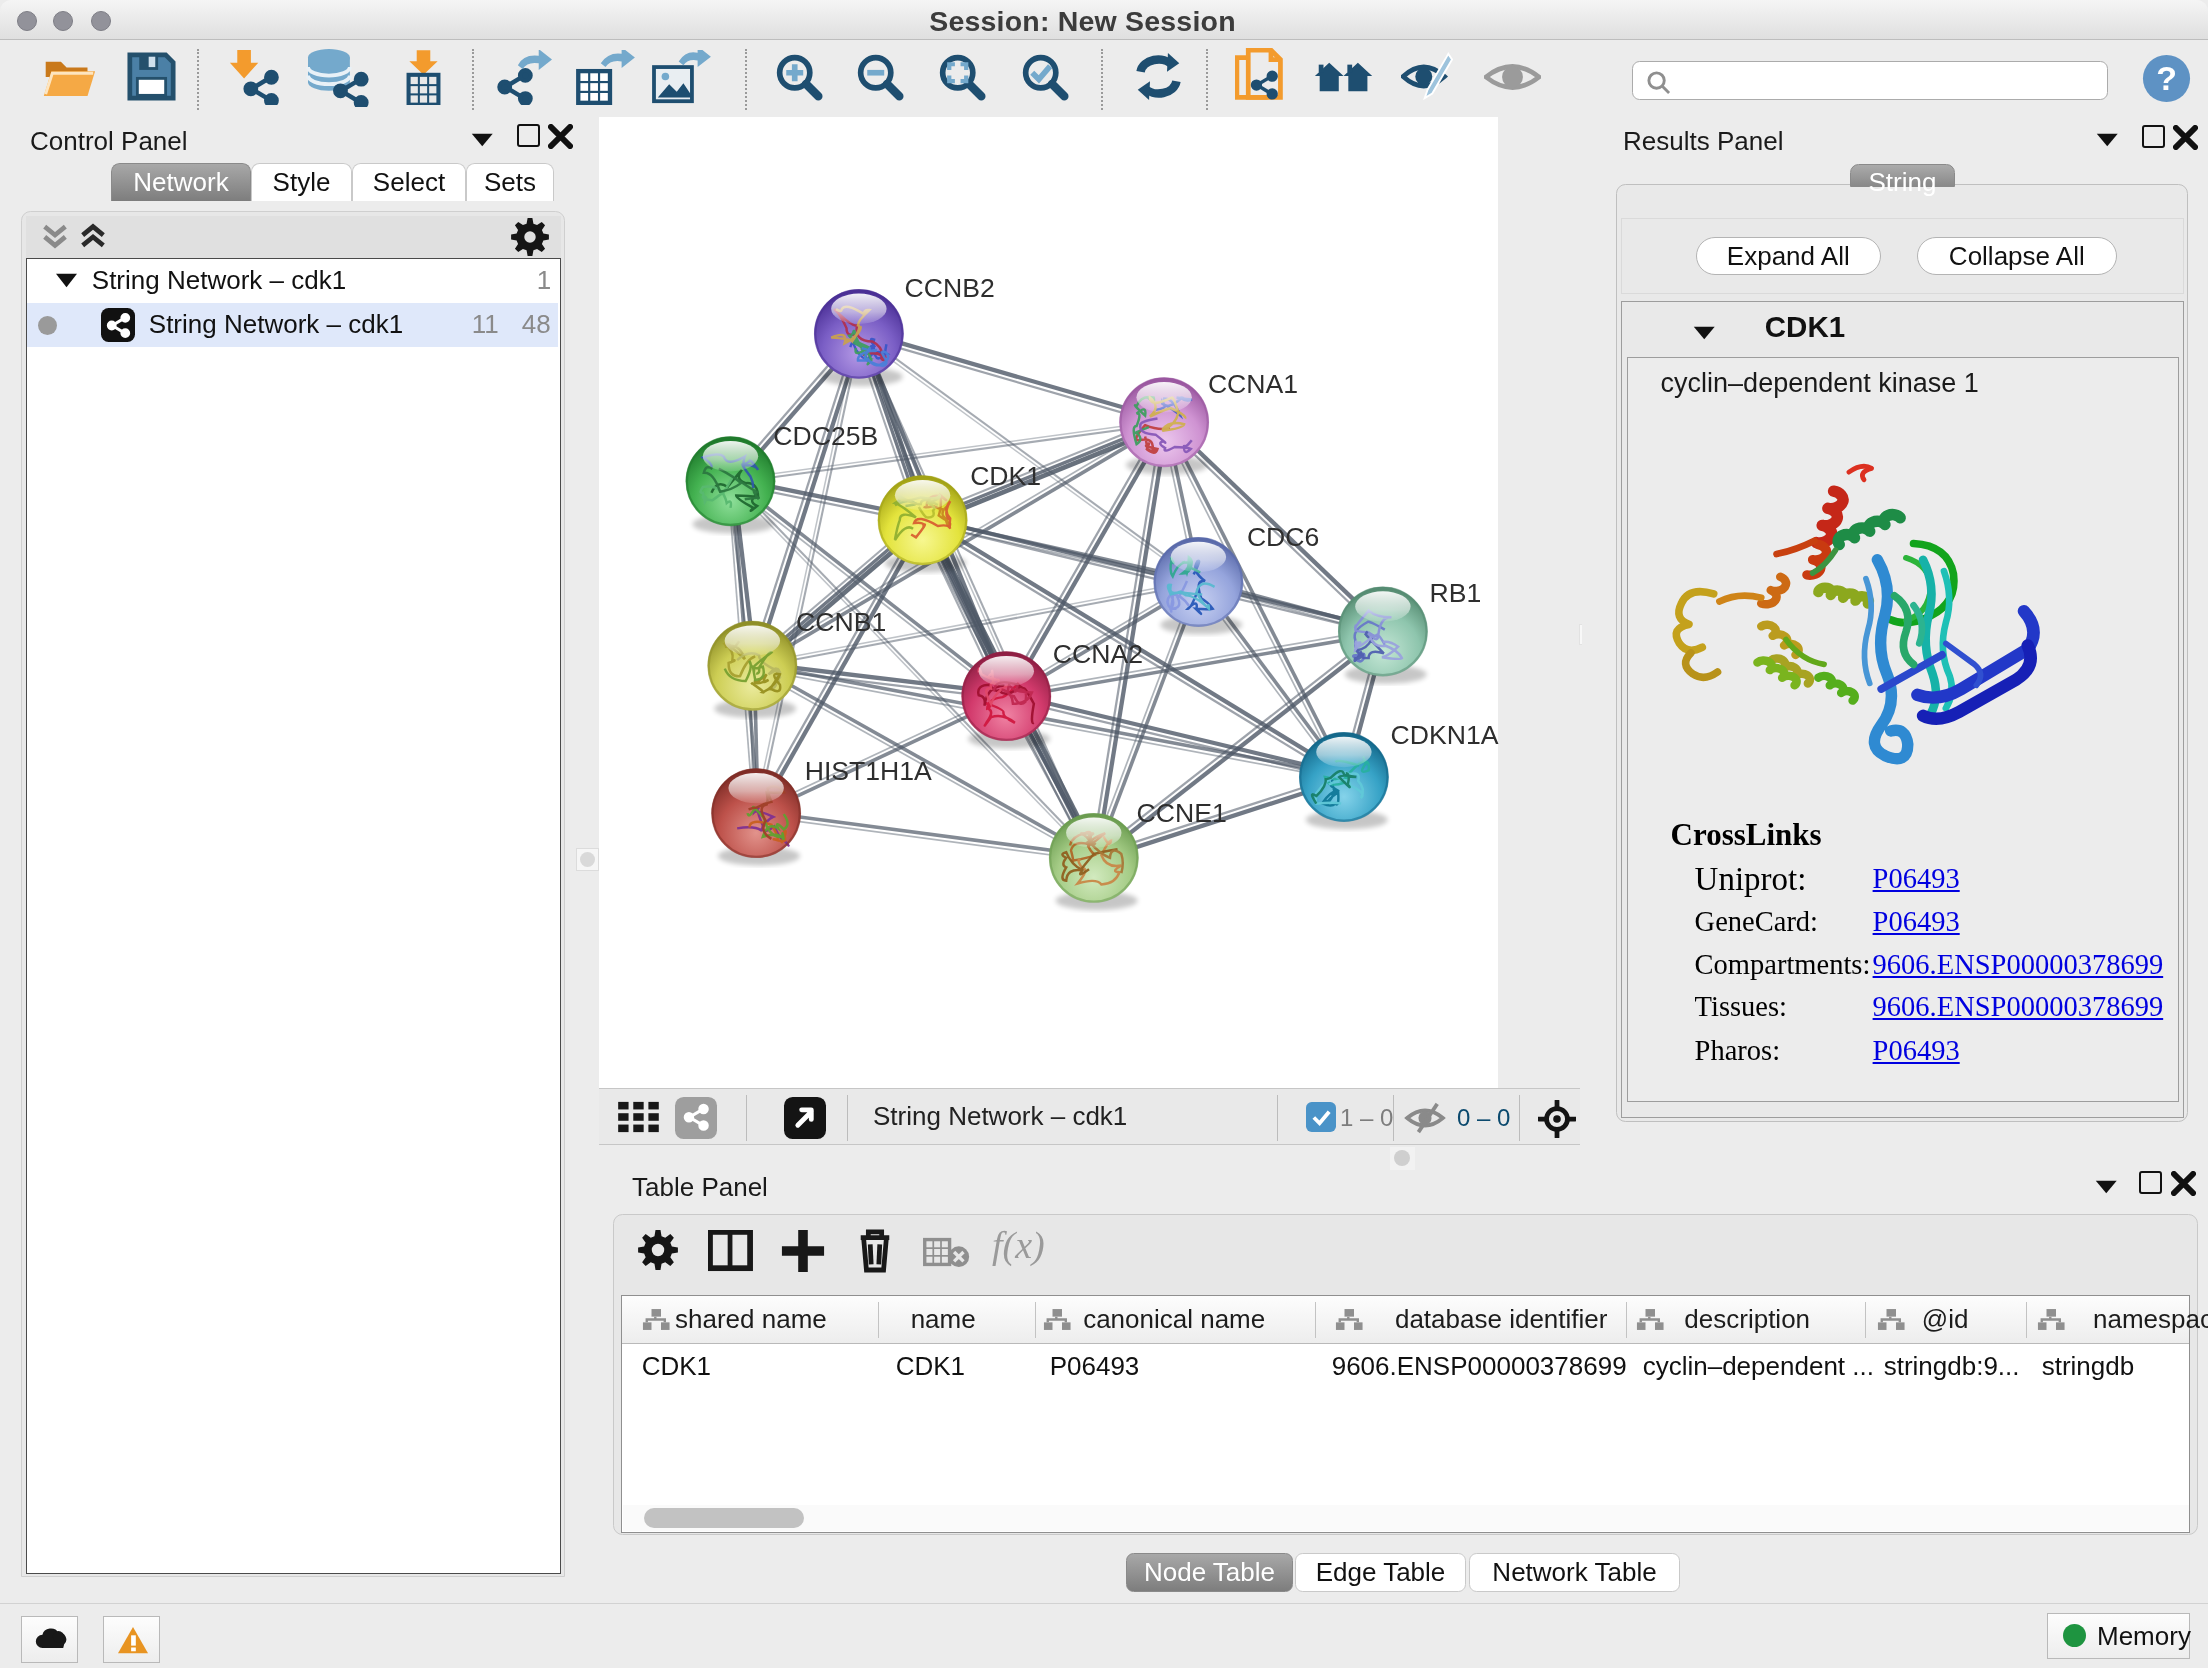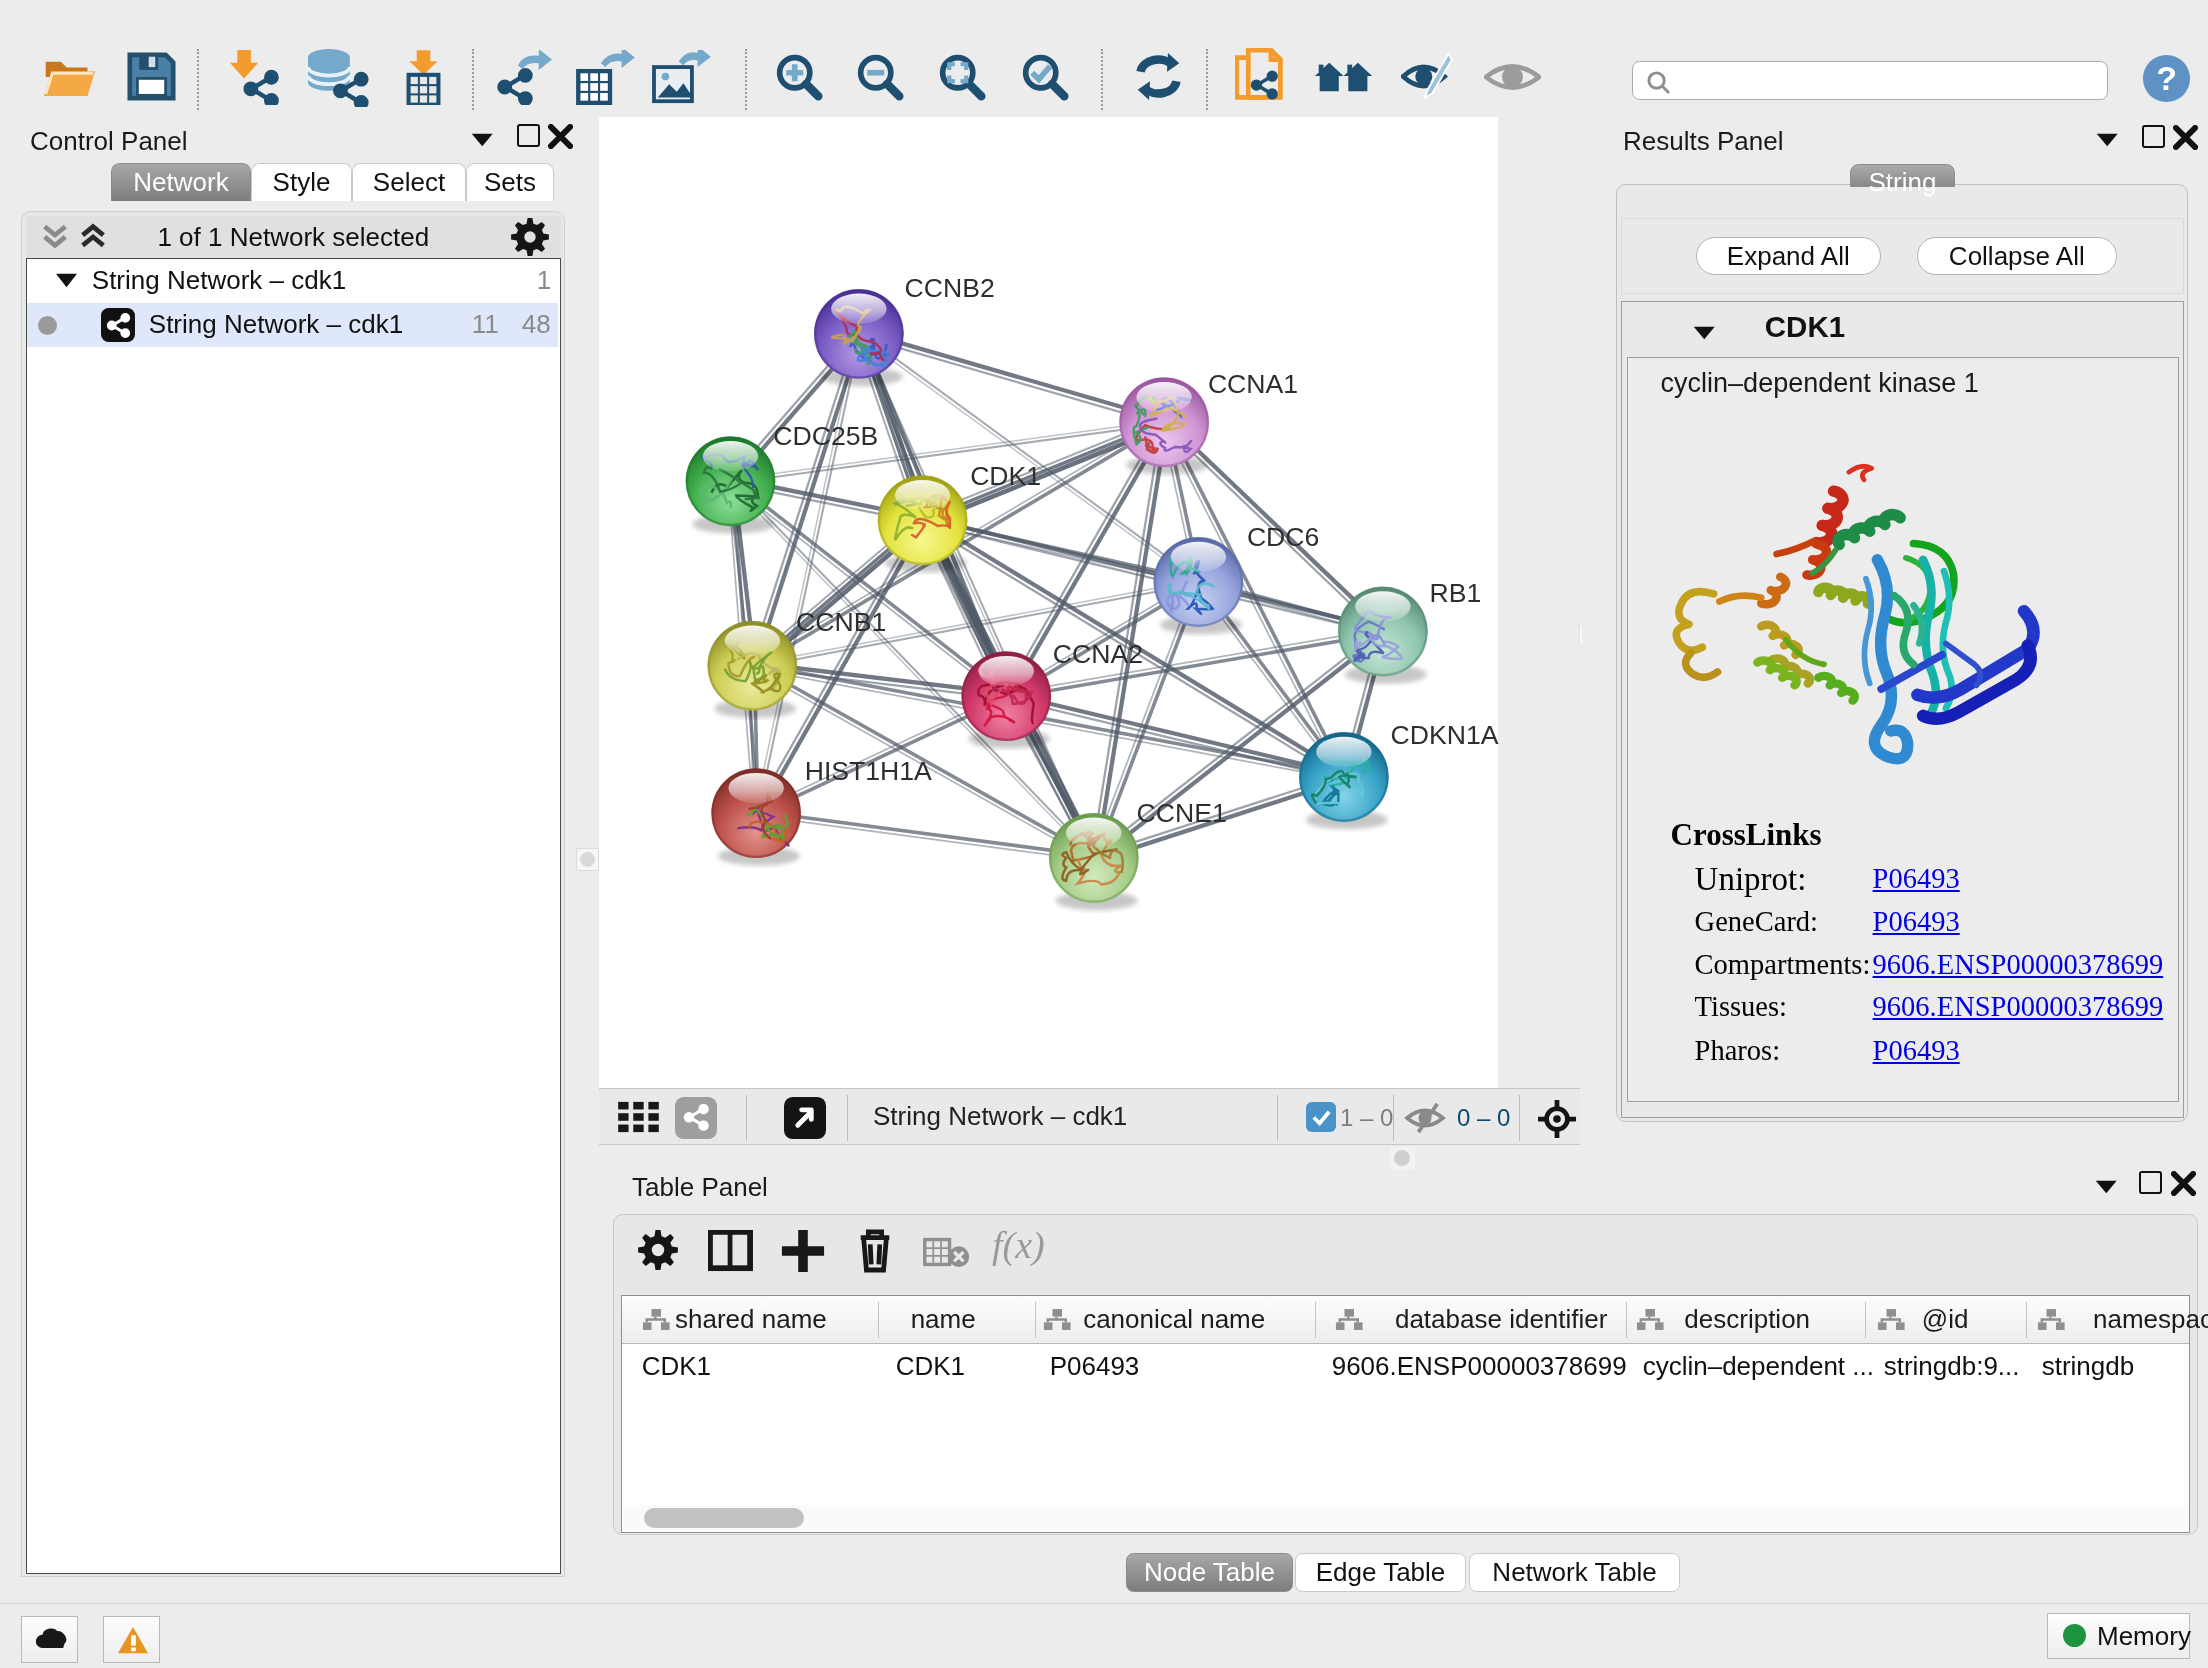--- a/index.html
+++ b/index.html
@@ -67,20 +67,26 @@
 .btab{position:absolute;top:1553px;height:39px;border:1px solid #c9c9c9;background:#fff;
   color:#111;font-size:26px;text-align:center;border-radius:7.6px;}
 .btabsel{background:linear-gradient(#a8a8a8,#7d7d7d);color:#fff;border-color:#8a8a8a;}
 
 #statusline{position:absolute;left:0;top:1603px;width:2208px;height:0;border-top:1.9px solid #d2d2d2;}
 .sbtn{position:absolute;top:1616px;height:47px;background:linear-gradient(#fdfdfd,#ededed);
   border:1.9px solid #b9b9b9;}
 #memtxt{font-size:26px;color:#111;}
 </style></head><body>
 <div id="win">
+    <div id="titlebar">
+      <div class="tl" style="left:17px"></div>
+      <div class="tl" style="left:53px"></div>
+      <div class="tl" style="left:91px"></div>
+      <div id="wtitle">Session: New Session</div>
+    </div>
     <div id="toolbar">
       <svg class="abs" style="left:40px;top:13.3px" width="57" height="48" viewBox="0 0 60 50">
         <path d="M6,8 h16 l6,6 h22 v10 h-44 z" fill="#c9791b"></path>
         <path d="M4,44 L12,18 h46 L50,44 z" fill="#f5a945"></path>
         <path d="M6,42 L13,20 h43" fill="none" stroke="#fde5c0" stroke-width="3"></path>
       </svg>
       <svg class="abs" style="left:127px;top:11.4px" width="49" height="49" viewBox="0 0 52 52">
         <path d="M3,3 h38 l8,8 v38 h-46 z" fill="#4b80a6" stroke="#24506c" stroke-width="5"></path>
         <rect x="13" y="3" width="20" height="16" fill="#24506c"></rect>
         <rect x="23" y="5" width="7" height="11" fill="#cfe0ec"></rect>
@@ -248,21 +254,20 @@
             <path d="M6,6 l11,9 l11,-9"></path>
             <path d="M6,17 l11,9 l11,-9"></path>
           </g>
         </svg>
         <svg class="abs" style="left:51px;top:5.7px" width="32" height="30" viewBox="0 0 34 32">
           <g fill="none" stroke="#2a2a2a" stroke-width="5">
             <path d="M6,26 l11,-9 l11,9"></path>
             <path d="M6,15 l11,-9 l11,9"></path>
           </g>
         </svg>
-        <div class="abs" style="left:0;width:535px;text-align:center;top:6.7px;font-size:26px;color:#111">1 of 1 Network selected</div>
         <svg class="abs" style="left:483px;top:0px" width="42" height="42" viewBox="0 0 44 44">
           <path d="M18.4,8.0 L19.5,2.2 L24.5,2.2 L25.6,8.0 L29.4,9.5 L34.3,6.2 L37.8,9.7 L34.5,14.6 L36.0,18.4 L41.8,19.5 L41.8,24.5 L36.0,25.6 L34.5,29.4 L37.8,34.3 L34.3,37.8 L29.4,34.5 L25.6,36.0 L24.5,41.8 L19.5,41.8 L18.4,36.0 L14.6,34.5 L9.7,37.8 L6.2,34.3 L9.5,29.4 L8.0,25.6 L2.2,24.5 L2.2,19.5 L8.0,18.4 L9.5,14.6 L6.2,9.7 L9.7,6.2 L14.6,9.5 Z M28,22 A6,6 0 1 0 16,22 A6,6 0 1 0 28,22 Z" fill="#151515" fill-rule="evenodd"></path>
         </svg>
       </div>
       <div id="cp-list">
         <svg class="abs" style="left:27px;top:11.4px" width="25" height="21" viewBox="0 0 26 22">
           <path d="M2,4 h22 l-11,14 z" fill="#111"></path>
         </svg>
         <div class="abs" style="left:65px;top:5.7px;font-size:26px;color:#111">String Network – cdk1</div>
         <div class="abs" style="left:510px;top:5.7px;font-size:26px;color:#8a8a8a">1</div>

